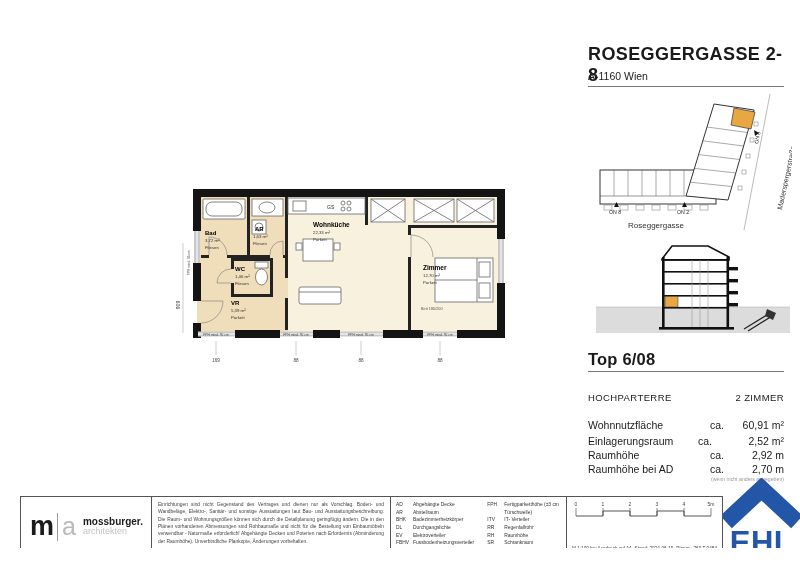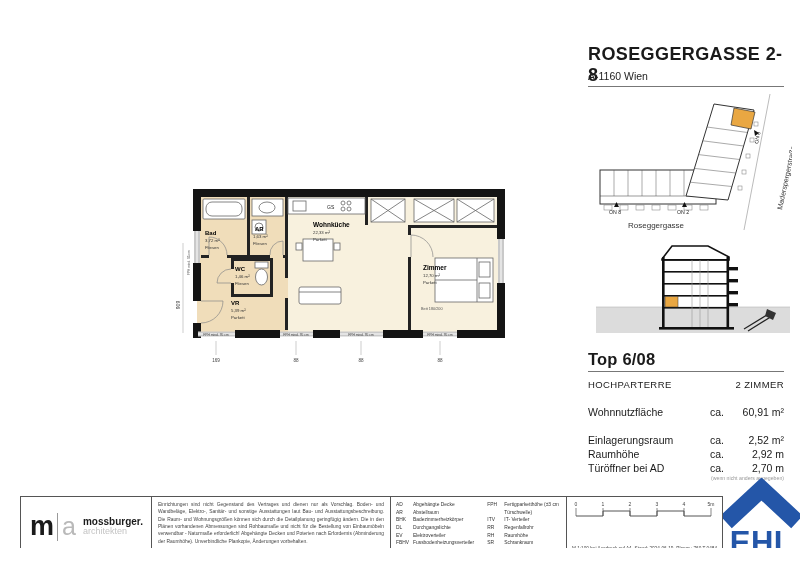--- a/index.html
+++ b/index.html
@@ -8,27 +8,27 @@
   .abs{position:absolute;}
   
   #title{left:588px;top:44px;width:198px;font-size:18px;font-weight:bold;letter-spacing:.4px;}
   #subtitle{left:588px;top:70px;width:198px;font-size:10.5px;color:#222;}
   #title-rule{left:588px;top:86px;width:196px;height:0;border-top:1px solid #777;}
   #sitemap{left:598px;top:92px;}
   #section{left:596px;top:243px;}
   #unitblock{left:588px;top:350px;width:196px;}
   #unit-top{font-size:16.5px;font-weight:bold;letter-spacing:.2px;}
   #unit-rule{margin-top:2px;border-top:1px solid #777;height:0;}
-  .unit-sub{display:flex;justify-content:space-between;font-size:9.5px;letter-spacing:.4px;margin-top:7px;}
+  .unit-sub{display:flex;justify-content:space-between;font-size:9.5px;letter-spacing:.4px;margin-top:20px;}
   .info-row{display:flex;align-items:baseline;font-size:10.5px;margin-top:2px;}
   .info-row .lbl{flex:1;}
   .info-row .ca{width:22px;text-align:center;}
   .info-row .val{width:56px;text-align:right;}
   #row-main{margin-top:16px;}
-  #row-gap{margin-top:16px;}
+  #row-gap{margin-top:4px;gap:12px;}
   #unit-note{font-size:5.2px;color:#999;text-align:right;margin-top:1px;}
   
   #plan{left:175px;top:183px;}
   
   #footer{left:20px;top:496px;width:703px;height:61px;border:1px solid #555;display:flex;box-sizing:border-box;}
   .fbox{height:100%;box-sizing:border-box;border-left:1px solid #555;position:relative;overflow:hidden;}
   .fbox:first-child{border-left:none;}
   #box-logo{width:130px;display:flex;align-items:center;padding-left:9px;}
   #box-legal{width:239px;padding:4px 6px;font-size:4.9px;line-height:1.5;color:#444;text-align:justify;}
   #box-legend{width:176px;padding:4px 5px;display:flex;gap:6px;font-size:4.9px;line-height:1.56;color:#333;}
@@ -154,21 +154,21 @@
       <span class="lbl">Einlagerungsraum</span>
       <span class="ca">ca.</span>
       <span class="val">2,52 m²</span>
     </div>
     <div class="info-row">
       <span class="lbl">Raumhöhe</span>
       <span class="ca">ca.</span>
       <span class="val">2,92 m</span>
     </div>
     <div class="info-row">
-      <span class="lbl">Türöffner bei AD</span>
+      <span class="lbl">Raumhöhe bei AD</span>
       <span class="ca">ca.</span>
       <span class="val">2,70 m</span>
     </div>
     <div id="unit-note">(wenn nicht anders angegeben)</div>
   </div>
 
   <svg class="abs" id="plan" width="340" height="185" viewBox="0 0 340 185">
 
     <rect x="22" y="10" width="92" height="140" fill="#f0ddba"></rect>
     <rect x="113" y="10" width="212" height="140" fill="#f8f1de"></rect>

